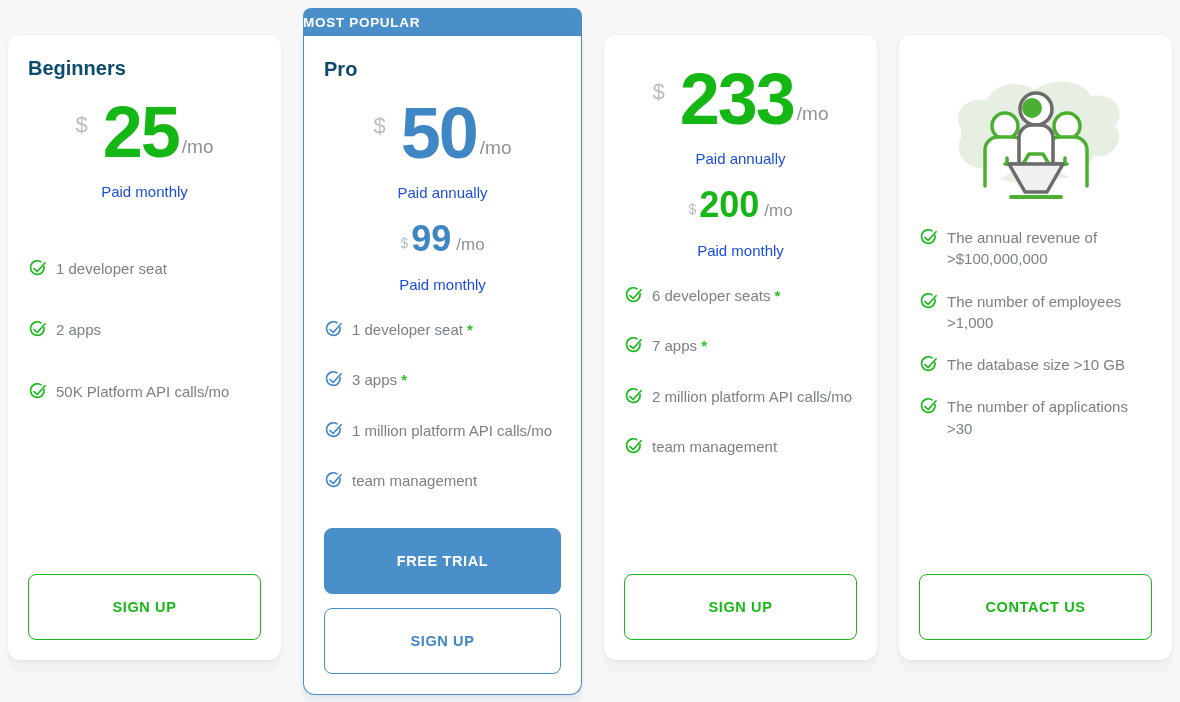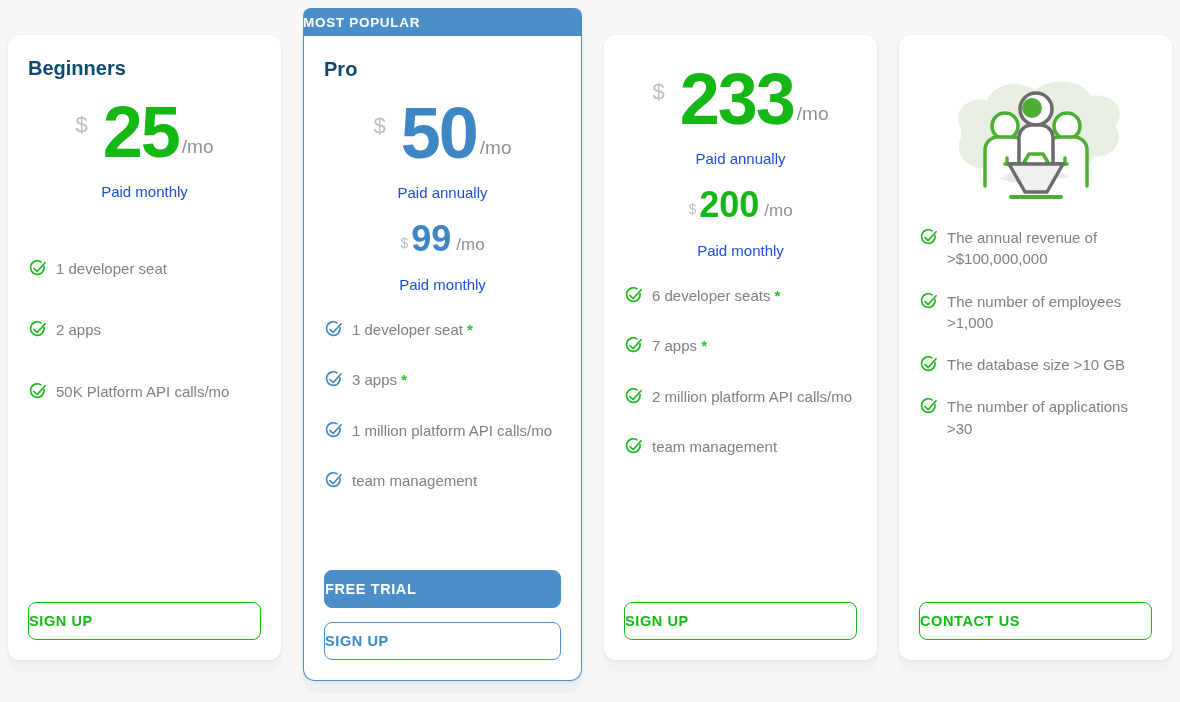--- a/index.html
+++ b/index.html
@@ -174,25 +174,25 @@
     line-height: 1.42;
   }
   .star { color: #29c329; font-weight: bold; }
 
   
   .btn-area { margin-top: auto; padding-top: 8px; }
 
   .btn {
     display: block;
     width: 100%;
-    text-align: left;
+    text-align: center;
     font-size: 14.5px;
     font-weight: bold;
     letter-spacing: 0.6px;
-    padding: 10px 0;
+    padding: 24px 0;
     border-radius: 8px;
     background: transparent;
     cursor: pointer;
   }
   .btn-outline-green {
     border: 1.5px solid #16b916;
     color: #16b916;
   }
   .btn-outline-blue {
     border: 1.5px solid #4a8fc9;

